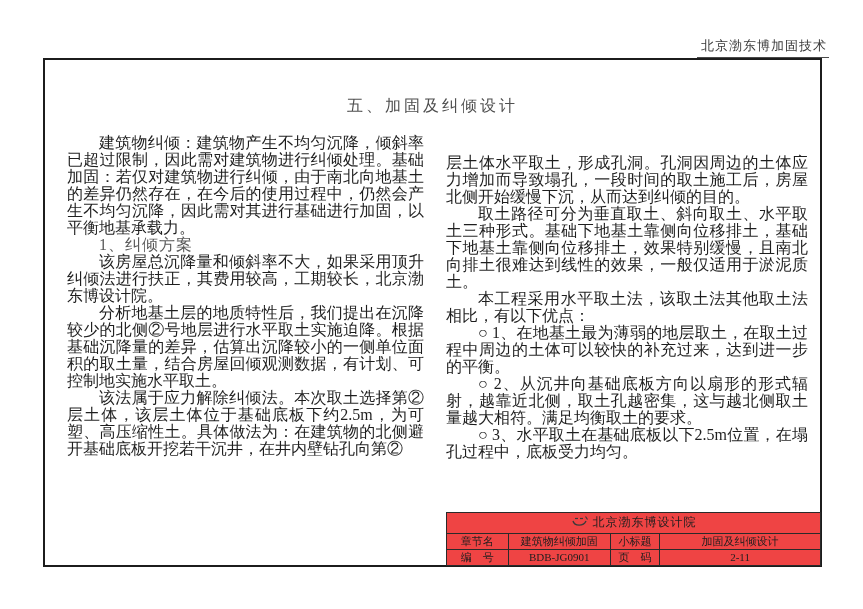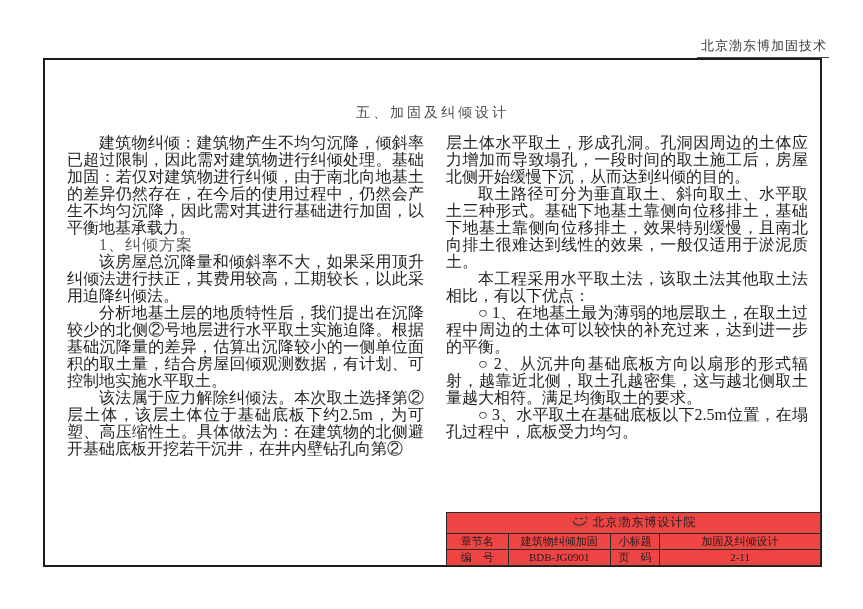--- a/index.html
+++ b/index.html
@@ -22,38 +22,38 @@
   }
   .sheet-border{
     position:absolute;
     left:43px;top:58px;
     width:775px;height:505px;
     border:2px solid #1c1c1c;
     background:#fff;
   }
   .doc-title{
     position:absolute;
-    top:44px;left:0;width:100%;
+    top:36px;left:0;width:100%;
     text-align:center;
-    font-size:14px;
+    font-size:16px;
     letter-spacing:3px;
     color:#4f4f4f;
   }
   .col{
     position:absolute;
     top:74px;
     font-size:16px;
     line-height:17px;
     text-align:justify;
     color:#1e1e1e;
   }
   .col-left{left:22px;width:357px;}
   .col-right{left:401px;width:362px;}
   .col p{margin:0;text-indent:2em;}
-  .col p.no-indent{text-indent:0;}
+  .col p.no-indent{text-indent:0;margin-top:20px;}
   .col p.heading{color:#5a5a5a;letter-spacing:1px;}
   .col p.subheading{color:#2a2a2a;}
   .footer-table{
     position:absolute;
     right:-1px;bottom:-1px;
     width:375px;
     border-collapse:collapse;
     font-size:11px;
     color:#1e1e1e;
     background:#ef4444;
@@ -84,21 +84,21 @@
 
   <div class="running-header">北京渤东博加固技术</div>
 
   <div class="sheet-border">
 
     <div class="doc-title">五、加固及纠倾设计</div>
 
     <div class="col col-left">
       <p>建筑物纠倾：建筑物产生不均匀沉降，倾斜率已超过限制，因此需对建筑物进行纠倾处理。基础加固：若仅对建筑物进行纠倾，由于南北向地基土的差异仍然存在，在今后的使用过程中，仍然会产生不均匀沉降，因此需对其进行基础进行加固，以平衡地基承载力。</p>
       <p class="heading">1、纠倾方案</p>
-      <p>该房屋总沉降量和倾斜率不大，如果采用顶升纠倾法进行扶正，其费用较高，工期较长，以此采用迫降纠倾法。</p>
+      <p>该房屋总沉降量和倾斜率不大，如果采用顶升纠倾法进行扶正，其费用较高，工期较长，北京渤东博设计院。</p>
       <p>分析地基土层的地质特性后，我们提出在沉降较少的北侧②号地层进行水平取土实施迫降。根据基础沉降量的差异，估算出沉降较小的一侧单位面积的取土量，结合房屋回倾观测数据，有计划、可控制地实施水平取土。</p>
       <p>该法属于应力解除纠倾法。本次取土选择第②层土体，该层土体位于基础底板下约2.5m，为可塑、高压缩性土。具体做法为：在建筑物的北侧避开基础底板开挖若干沉井，在井内壁钻孔向第②</p>
     </div>
 
     <div class="col col-right">
       <p class="no-indent">层土体水平取土，形成孔洞。孔洞因周边的土体应力增加而导致塌孔，一段时间的取土施工后，房屋北侧开始缓慢下沉，从而达到纠倾的目的。</p>
       <p>取土路径可分为垂直取土、斜向取土、水平取土三种形式。基础下地基土靠侧向位移排土，基础下地基土靠侧向位移排土，效果特别缓慢，且南北向排土很难达到线性的效果，一般仅适用于淤泥质土。</p>
       <p>本工程采用水平取土法，该取土法其他取土法相比，有以下优点：</p>
       <p>○ 1、在地基土最为薄弱的地层取土，在取土过程中周边的土体可以较快的补充过来，达到进一步的平衡。</p>
       <p>○ 2、从沉井向基础底板方向以扇形的形式辐射，越靠近北侧，取土孔越密集，这与越北侧取土量越大相符。满足均衡取土的要求。</p>

